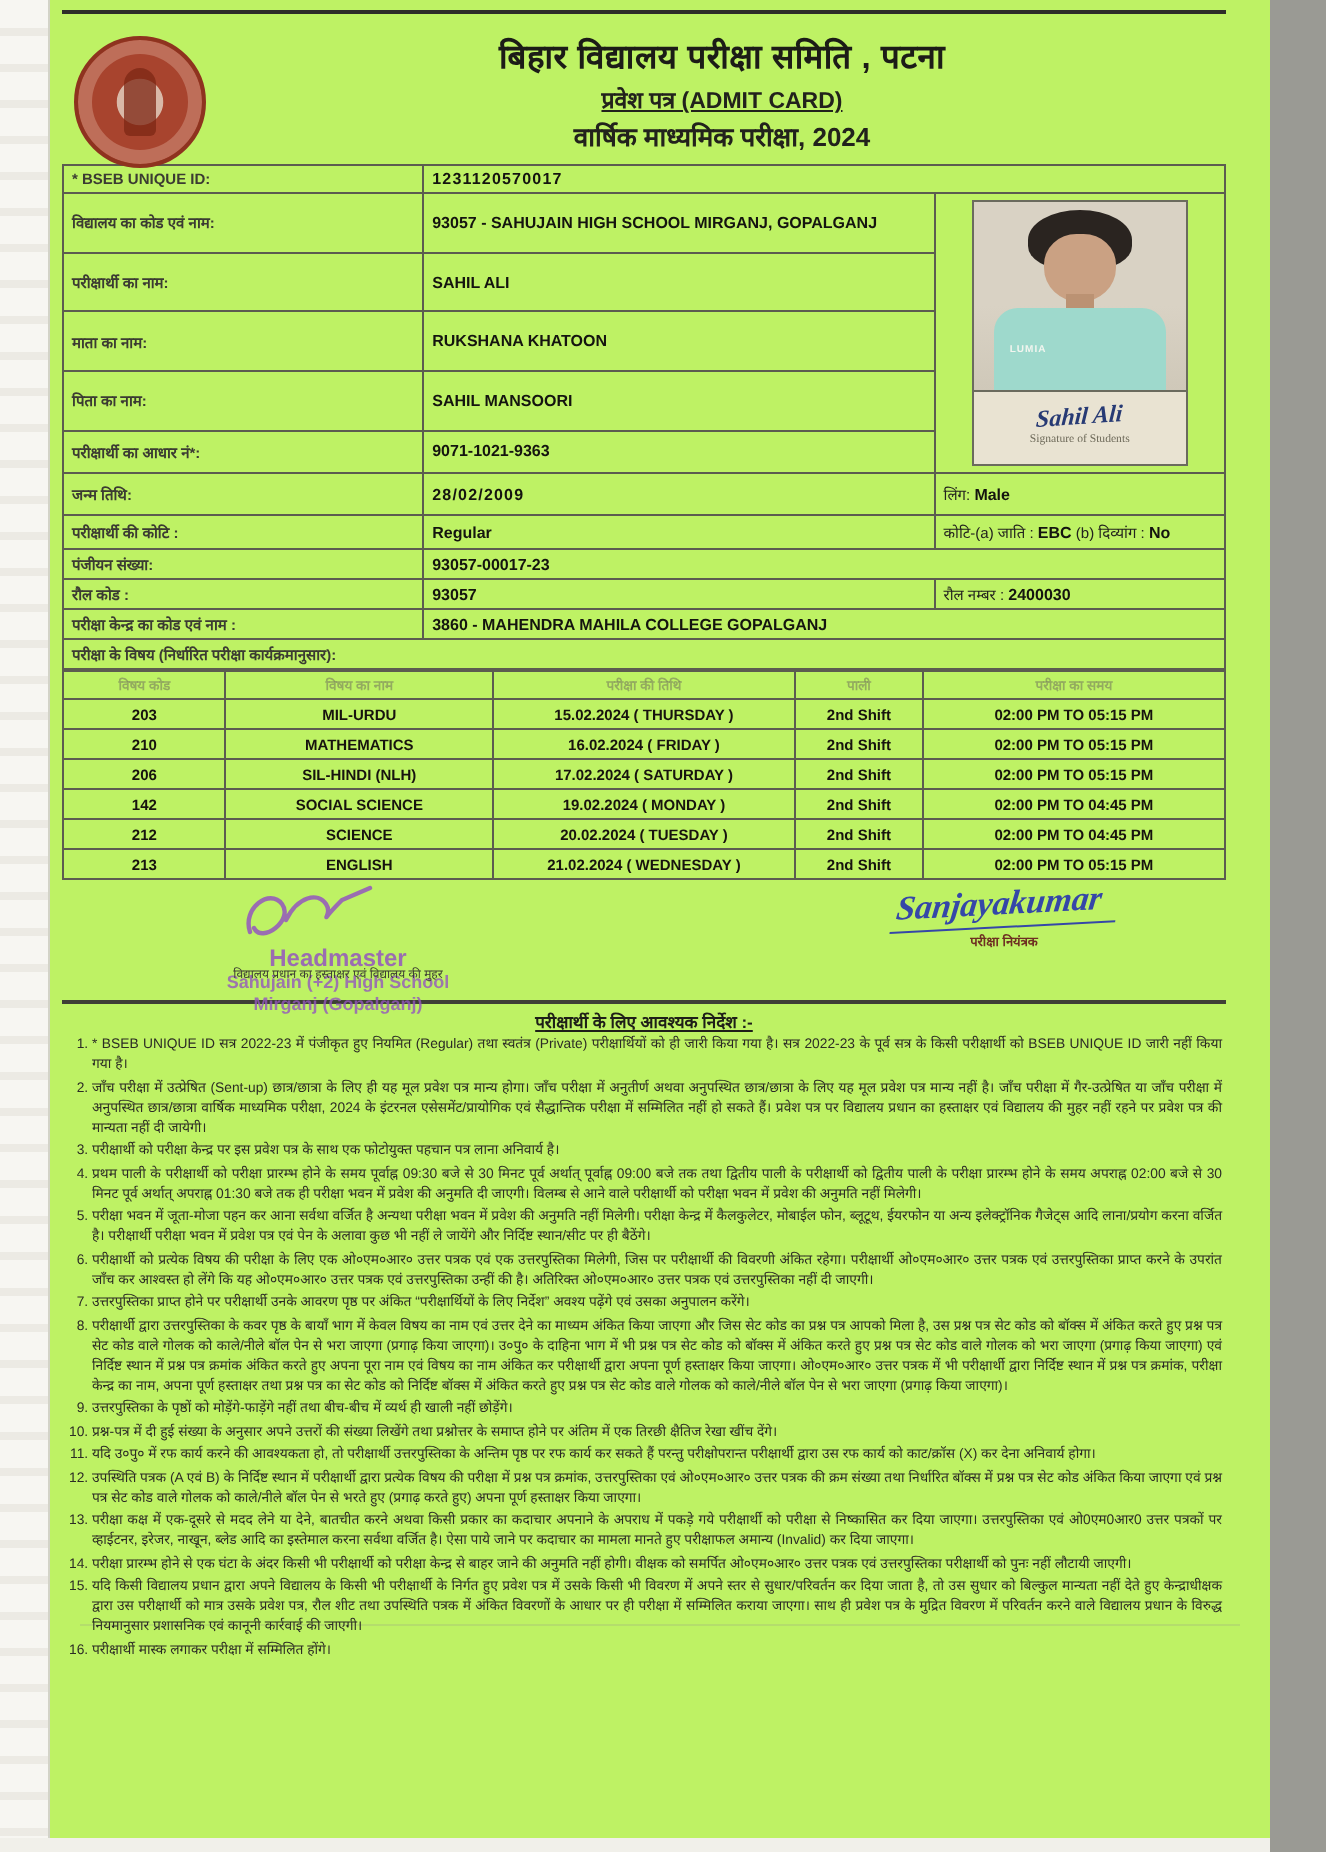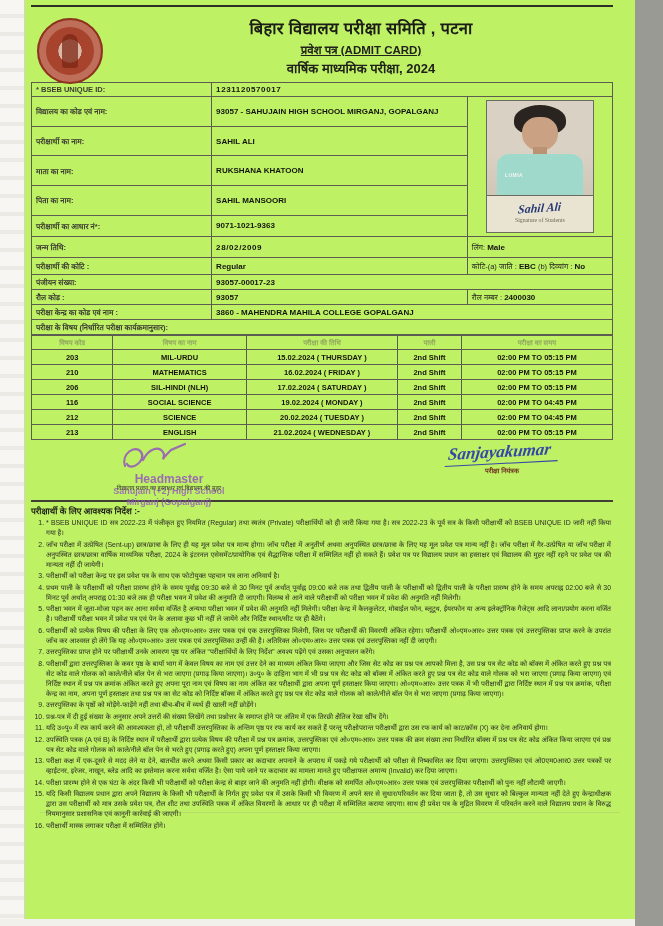--- a/index.html
+++ b/index.html
@@ -59,21 +59,21 @@
   .hm-title{font-size:12px;color:rgba(148,86,190,.85);font-weight:bold;margin-top:16px;}
   .stamp-lines{position:relative;font-size:9px;color:rgba(148,86,190,.8);font-weight:bold;line-height:1.25;}
   .stamp-overlay{position:absolute;left:0;top:-1px;width:100%;font-size:6px;color:#3c3c33;font-weight:normal;}
   .ctrl{position:absolute;right:26px;top:2px;width:170px;text-align:center;}
   .ctrl-sign{font-family:"Liberation Serif",serif;font-style:italic;font-weight:bold;font-size:17px;
         color:#3547a8;transform:rotate(-3deg) skewX(-10deg);display:inline-block;border-bottom:1.5px solid #3547a8;
         padding:0 8px 1px 2px;}
   .ctrl-title{font-size:6.5px;color:#6e2f22;margin-top:2px;font-weight:bold;}
 
   
-  .inst-title{font-size:8.5px;font-weight:bold;margin:3px 0 2px;color:#1e1e18;}
+  .inst-title{text-align:center;font-size:8.5px;font-weight:bold;text-decoration:underline;margin:3px 0 2px;color:#1e1e18;}
   ol.inst{margin:0;padding:0 2px 0 15px;font-size:6.9px;line-height:1.45;color:#2c2c25;text-align:justify;}
   ol.inst li{margin-bottom:1.5px;}
 </style>
 </head>
 <body>
 
 <div class="page">
   <div class="torn-edge"></div>
   <div class="faint-crease"></div>
   <div class="bottom-strip"></div>
@@ -197,21 +197,21 @@
             <td class="w4">02:00 PM TO 05:15 PM</td>
           </tr>
           <tr>
             <td class="w0">206</td>
             <td class="w1">SIL-HINDI (NLH)</td>
             <td class="w2">17.02.2024 ( SATURDAY )</td>
             <td class="w3">2nd Shift</td>
             <td class="w4">02:00 PM TO 05:15 PM</td>
           </tr>
           <tr>
-            <td class="w0">116</td>
+            <td class="w0">142</td>
             <td class="w1">SOCIAL SCIENCE</td>
             <td class="w2">19.02.2024 ( MONDAY )</td>
             <td class="w3">2nd Shift</td>
             <td class="w4">02:00 PM TO 04:45 PM</td>
           </tr>
           <tr>
             <td class="w0">212</td>
             <td class="w1">SCIENCE</td>
             <td class="w2">20.02.2024 ( TUESDAY )</td>
             <td class="w3">2nd Shift</td>

